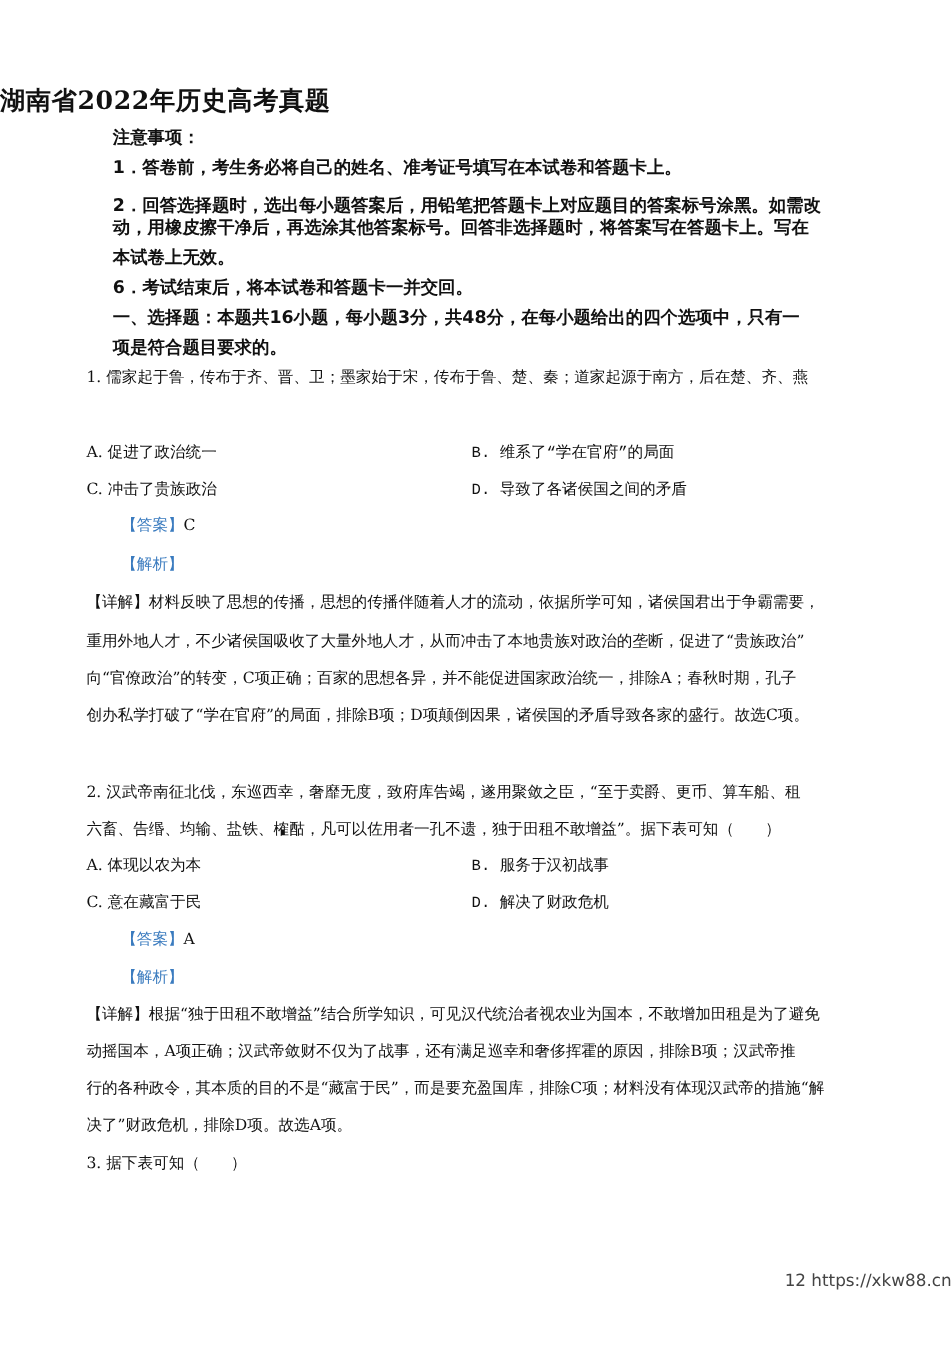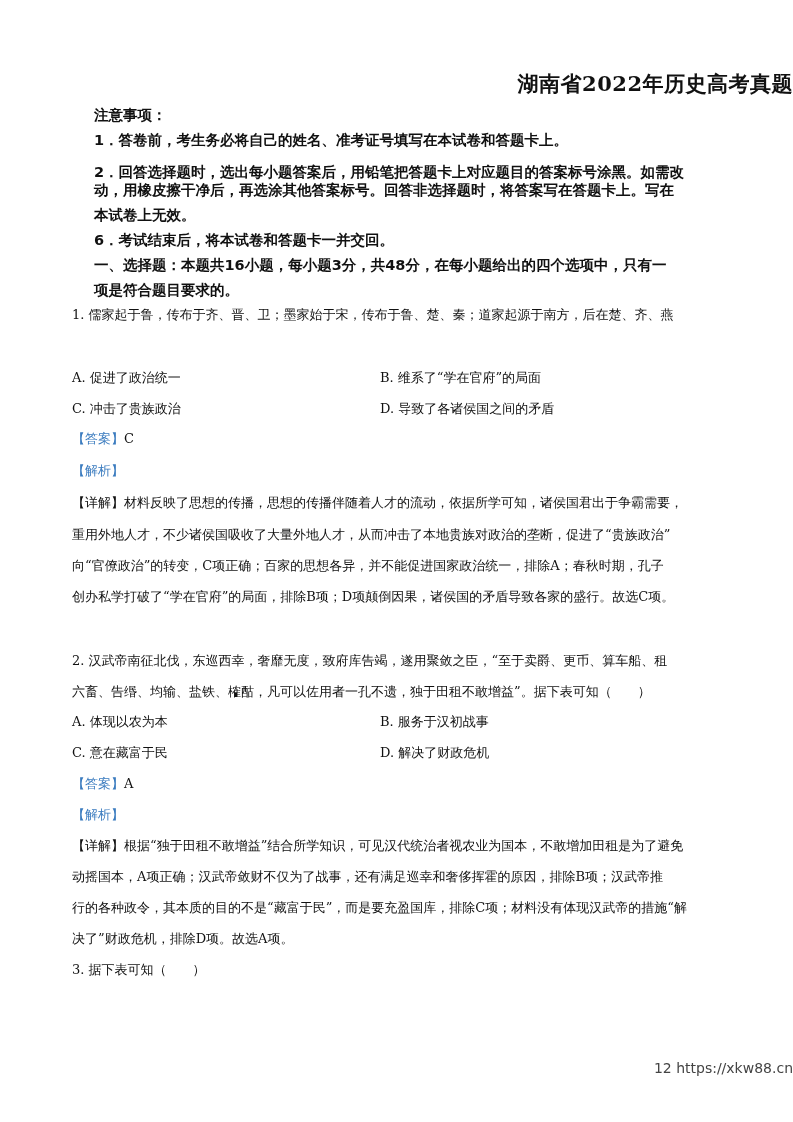--- a/index.html
+++ b/index.html
@@ -1,25 +1,25 @@
 <!DOCTYPE html>
 <html><head>
 <meta charset="utf-8">
 <style>
   html, body { margin: 0; padding: 0; background: #ffffff; }
   body { width: 793px; height: 1122px; position: relative; overflow: hidden; color: #111; }
   .page { position: absolute; left: 0; top: 0; width: 793px; height: 1122px; }
-  .title { position: absolute; left: 0; width: 793px; top: 70px; text-align: right;
+  .title { position: absolute; left: 0; width: 793px; top: 70px; text-align: left;
     font-family: "DejaVu Serif", serif; font-weight: bold; font-size: 21px; letter-spacing: 0.5px; }
   .bold-line { position: absolute; left: 72px; font-family: "DejaVu Sans", sans-serif; font-weight: bold;
     font-size: 14.5px; line-height: 20px; white-space: nowrap; margin-left: 22px; }
   .line { position: absolute; left: 72px; font-family: "DejaVu Serif", serif; font-size: 13px;
     line-height: 18px; white-space: nowrap; }
-  .opt-b { left: 380px; }
-  .blue { color: #3a7bbf; }
+  .opt-b { left: 393px; font-family: Liberation Mono, monospace; }
+  .blue { color: #3a7bbf; margin-left: 29px; }
   .footer { position: absolute; top: 1060px; left: 0; width: 793px; text-align: right;
     font-family: "DejaVu Sans", sans-serif; font-size: 14px; color: #444; }
 </style>
 </head>
 <body>
 
 <div class="page">
   <div class="title">湖南省2022年历史高考真题</div>
 
   <div class="bold-line" style="top:105px">注意事项：</div>

